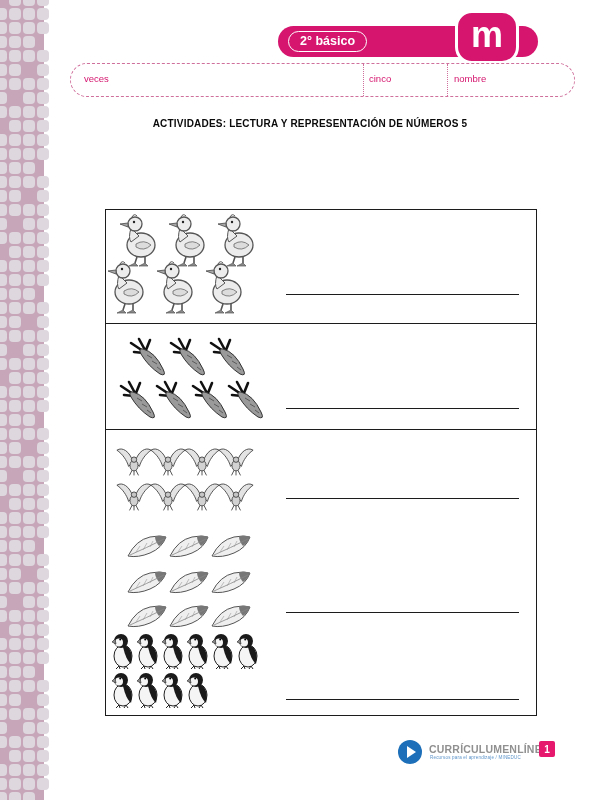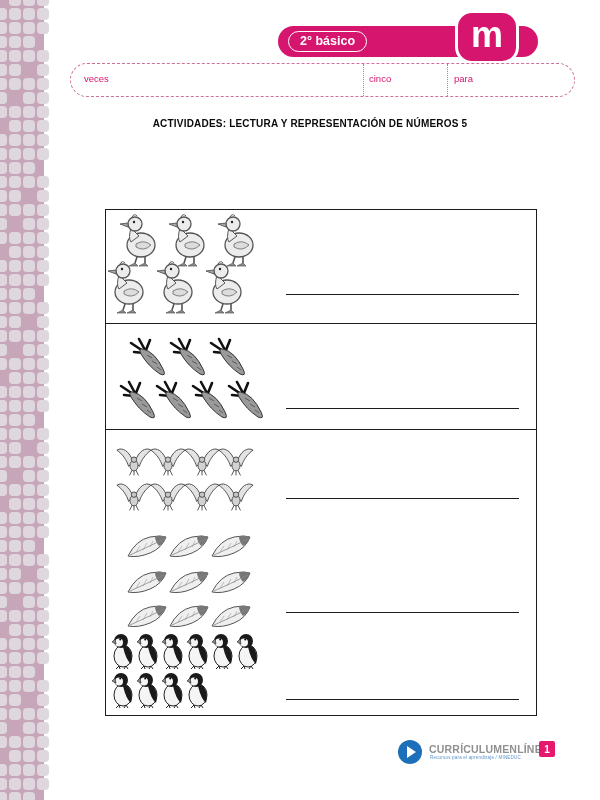--- a/index.html
+++ b/index.html
@@ -276,21 +276,21 @@
   <div class="pill">
     <span class="badge">2° básico</span>
   </div>
   <div class="mlogo">m</div>
 
   <div class="formbox">
     <span class="formlabel fl-nombre">veces</span>
     <span class="fsep fsep1"></span>
     <span class="formlabel fl-curso">cinco</span>
     <span class="fsep fsep2"></span>
-    <span class="formlabel fl-fecha">para</span>
+    <span class="formlabel fl-fecha">nombre</span>
   </div>
 
   <div class="title">ACTIVIDADES: LECTURA Y REPRESENTACIÓN DE NÚMEROS 5</div>
 
   <div class="extable">
     <div class="rowline rl1"></div>
     <div class="rowline rl2"></div>
     <div class="writeline wl1"></div>
     <div class="writeline wl2"></div>
     <div class="writeline wl3"></div>

